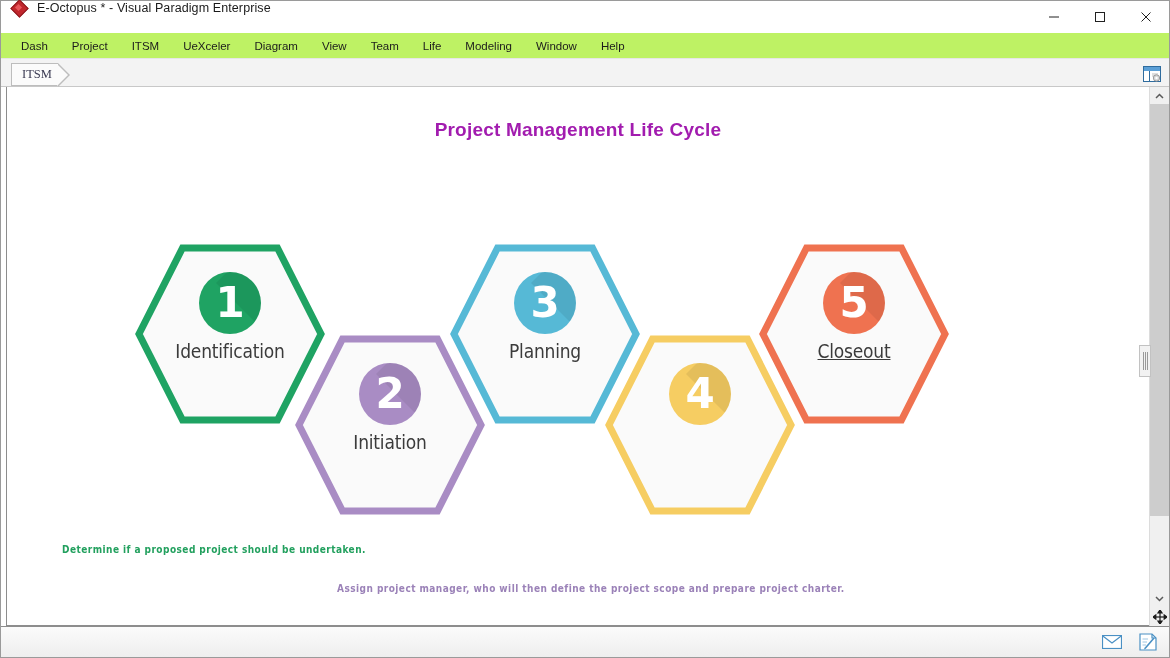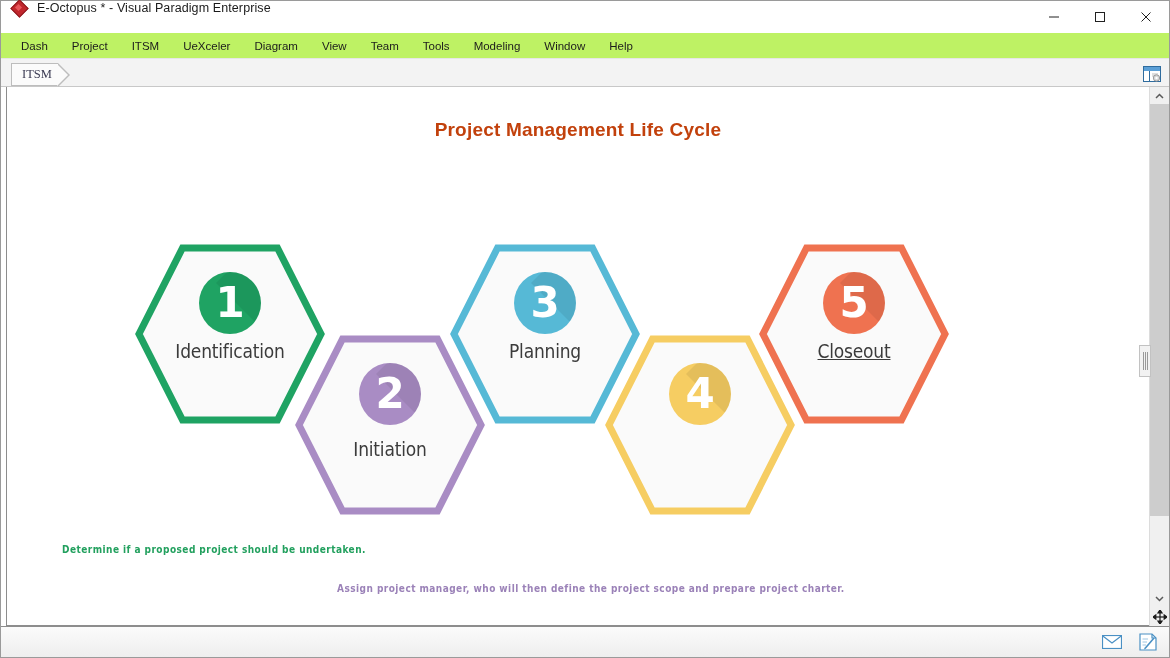--- a/index.html
+++ b/index.html
@@ -179,21 +179,21 @@
   }
 
   
   .diagram-title {
     position: absolute;
     left: 0; right: 0;
     top: 32px;
     text-align: center;
     font-size: 19px;
     font-weight: bold;
-    color: #c2410c;
+    color: #a21caf;
     letter-spacing: 0.2px;
   }
 
   .hex {
     position: absolute;
     width: 190px;
     height: 180px;
   }
   .hex svg { position:absolute; left:0; top:0; }
   .hex .badge {
@@ -382,21 +382,21 @@
   </div>
 
   <div class="menubar">
     <div class="menu-item">Dash</div>
     <div class="menu-item">Project</div>
     <div class="menu-item">ITSM</div>
     <div class="menu-item">UeXceler</div>
     <div class="menu-item">Diagram</div>
     <div class="menu-item">View</div>
     <div class="menu-item">Team</div>
-    <div class="menu-item">Tools</div>
+    <div class="menu-item">Life</div>
     <div class="menu-item">Modeling</div>
     <div class="menu-item">Window</div>
     <div class="menu-item">Help</div>
   </div>
 
   <div class="tabstrip">
     <div class="vp-tab">
       <span>ITSM</span>
       <span class="tab-arrow"></span>
       <span class="tab-arrow-inner"></span>
@@ -433,21 +433,21 @@
         </div>
 
         <div class="hex" style="left:288px; top:248px;">
           <svg width="190" height="180" viewBox="0 0 190 180">
             <polygon points="47.5,4 142.5,4 186,90 142.5,176 47.5,176 4,90" fill="#fafafa" stroke="#a98cc4" stroke-width="7" stroke-linejoin="miter"></polygon>
           </svg>
           <div class="badge" style="top:28px; background:#a98cc4;">
             <span class="shade"></span>
             <span class="num">2</span>
           </div>
-          <div class="hex-label" style="top:104px;">Initiation</div>
+          <div class="hex-label" style="top:97px;">Initiation</div>
         </div>
 
         <div class="hex" style="left:443px; top:157px;">
           <svg width="190" height="180" viewBox="0 0 190 180">
             <polygon points="47.5,4 142.5,4 186,90 142.5,176 47.5,176 4,90" fill="#fafafa" stroke="#56b9d6" stroke-width="7" stroke-linejoin="miter"></polygon>
           </svg>
           <div class="badge" style="top:28px; background:#56b9d6;">
             <span class="shade"></span>
             <span class="num">3</span>
           </div>

